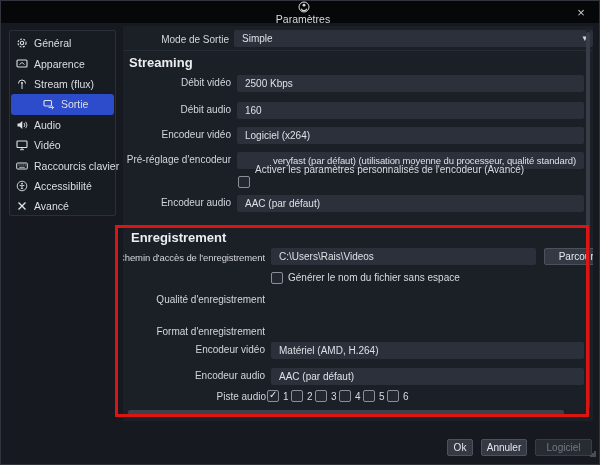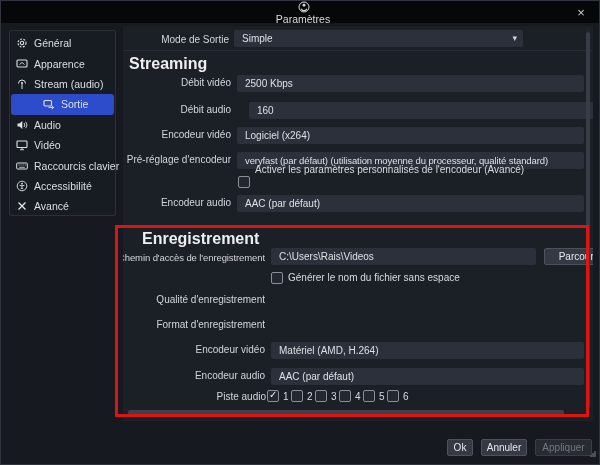--- a/index.html
+++ b/index.html
@@ -16,21 +16,21 @@
   .sidebar{position:absolute;left:8px;top:29px;width:107px;height:186px;background:#171b22;
            border:1px solid #2a2f3a;border-radius:2px;box-sizing:border-box;padding-top:2px;}
   .side-item{height:20.4px;display:flex;align-items:center;margin:0 1px;padding:0 5px;
              border-radius:3px;color:#dcdfe4;font-size:10.5px;white-space:nowrap;}
   .side-item .icon{width:12px;height:12px;margin-right:6px;flex:0 0 12px;color:#dfe3e8;}
   .side-item.checked{background:#2d4ccc;padding-left:32px;}
   
   .vp{position:absolute;left:122px;top:25px;width:470px;height:395px;background:#1b1f26;
       overflow:hidden;}
   .label{position:absolute;color:#d3d6dc;font-size:10px;white-space:nowrap;}
-  .sec-title{position:absolute;color:#eceef1;font-size:16px;font-weight:bold;white-space:nowrap;}
+  .sec-title{position:absolute;color:#eceef1;font-size:13px;font-weight:bold;white-space:nowrap;}
   .divider{position:absolute;height:1px;background:#272b34;}
   .field,.select{position:absolute;height:17px;background:#2b303b;border-radius:2px;
       box-sizing:border-box;color:#dde0e5;font-size:10px;line-height:17px;padding:0 8px;
       white-space:nowrap;overflow:hidden;}
   .select .arrow{position:absolute;right:6px;top:0;font-size:9px;color:#cfd2d8;}
   .tight{font-size:9.5px;letter-spacing:-0.1px;}
   .btn{position:absolute;background:#343944;border:1px solid #4c515c;border-radius:2px;
        color:#e6e8ec;font-size:10px;display:flex;align-items:center;justify-content:center;
        box-sizing:border-box;white-space:nowrap;}
   .btn.disabled{background:#272b32;border-color:#383d46;color:#737882;}
@@ -88,21 +88,21 @@
         </svg></span>
       <span>Apparence</span>
     </div>
     <div class="side-item">
       <span class="icon">
         <svg width="12" height="12" viewBox="0 0 12 12" fill="none" stroke="currentColor" stroke-width="1">
           <path d="M2.5 5.5a3.5 3.5 0 0 1 7 0"></path>
             <circle cx="6" cy="5" r="1.1" fill="currentColor" stroke="none"></circle>
             <path d="M6 6v5"></path>
         </svg></span>
-      <span>Stream (audio)</span>
+      <span>Stream (flux)</span>
     </div>
     <div class="side-item checked">
       <span class="icon">
         <svg width="12" height="12" viewBox="0 0 12 12" fill="none" stroke="currentColor" stroke-width="1.1">
           <rect x="1" y="2.5" width="7.5" height="5.5" rx="1"></rect>
             <path d="M5.5 9.5h5M8.8 7.8l1.9 1.7-1.9 1.7" stroke-width="0.9"></path>
         </svg></span>
       <span>Sortie</span>
     </div>
     <div class="side-item">
@@ -143,59 +143,59 @@
         <svg width="12" height="12" viewBox="0 0 12 12" fill="none" stroke="currentColor" stroke-width="1.4">
           <path d="M2.5 2.5l7 7M9.5 2.5l-7 7"></path>
         </svg></span>
       <span>Avancé</span>
     </div>
   </div>
 
   <div class="vp">
 
     <div class="label" style="right:364px;top:8px;">Mode de Sortie</div>
-    <div class="select" style="left:111px;top:4px;width:289px;">
+    <div class="select" style="left:111px;top:4px;width:359px;">
       <span>Simple</span>
       <span class="arrow">▾</span>
     </div>
 
     <div class="divider" style="left:0;top:24px;width:470px;"></div>
 
     <div class="sec-title" style="left:6px;top:29px;">Streaming</div>
 
     <div class="label" style="right:362px;top:51px;">Débit vidéo</div>
     <div class="field" style="left:114px;top:49px;width:347px;">2500 Kbps</div>
 
     <div class="label" style="right:362px;top:78px;">Débit audio</div>
-    <div class="field" style="left:126px;top:76px;width:347px;">160</div>
+    <div class="field" style="left:114px;top:76px;width:347px;">160</div>
 
     <div class="label" style="right:362px;top:103px;">Encodeur vidéo</div>
     <div class="field" style="left:114px;top:101px;width:347px;">Logiciel (x264)</div>
 
     <div class="label" style="right:362px;top:128px;">Pré-réglage d'encodeur</div>
-    <div class="field tight" style="left:114px;top:126px;width:347px;">veryfast (par défaut) (utilisation moyenne du processeur, qualité standard)</div>
+    <div class="field tight" style="left:114px;top:126px;width:347px;text-align:right;">veryfast (par défaut) (utilisation moyenne du processeur, qualité standard)</div>
 
     <span class="cb" style="left:115px;top:150px;"></span>
     <span class="cb-label" style="left:132px;top:138px;">Activer les paramètres personnalisés de l'encodeur (Avancé)</span>
 
     <div class="label" style="right:362px;top:171px;">Encodeur audio</div>
     <div class="field" style="left:114px;top:169px;width:347px;">AAC (par défaut)</div>
 
-    <div class="sec-title" style="left:19px;top:204px;">Enregistrement</div>
+    <div class="sec-title" style="left:8px;top:204px;">Enregistrement</div>
 
     <div class="label tight" style="right:328px;top:226px;">Chemin d'accès de l'enregistrement</div>
     <div class="field" style="left:148px;top:222px;width:265px;">C:\Users\Rais\Videos</div>
     <div class="btn" style="left:421px;top:222px;width:70px;height:17px;">Parcourir</div>
 
     <span class="cb" style="left:148px;top:246px;"></span>
     <span class="cb-label" style="left:165px;top:246px;">Générer le nom du fichier sans espace</span>
 
     <div class="label" style="right:328px;top:268px;">Qualité d'enregistrement</div>
 
-    <div class="label" style="right:328px;top:293px;text-align:right;">Format d'enregistrement</div>
+    <div class="label" style="right:328px;top:300px;text-align:right;">Format d'enregistrement</div>
 
     <div class="label" style="right:328px;top:318px;">Encodeur vidéo</div>
     <div class="field" style="left:148px;top:316px;width:313px;">Matériel (AMD, H.264)</div>
 
     <div class="label" style="right:328px;top:344px;">Encodeur audio</div>
     <div class="field" style="left:148px;top:342px;width:313px;">AAC (par défaut)</div>
 
     <div class="label" style="right:327px;top:365px;">Piste audio</div>
     <div class="tracks">
       <span class="track">
@@ -226,20 +226,20 @@
 
     <div class="vscroll-track"></div>
     <div class="vscroll-thumb"></div>
     <div class="hscroll-thumb"></div>
   </div>
 
   <div class="red-rect"></div>
 
   <div class="btn" style="left:446px;top:438px;width:26px;height:17px;">Ok</div>
   <div class="btn" style="left:480px;top:438px;width:46px;height:17px;text-align:right;">Annuler</div>
-  <div class="btn disabled" style="left:534px;top:438px;width:57px;height:17px;">Appliquer</div>
+  <div class="btn disabled" style="left:534px;top:438px;width:57px;height:17px;">Logiciel</div>
 
   <span class="resize-grip">
     <svg width="9" height="9" viewBox="0 0 9 9" stroke="#7d828b" stroke-width="1">
       <path d="M8 2v6M6 4v4M4 6v2"></path>
     </svg>
   </span>
 </div>
 
 </body></html>

